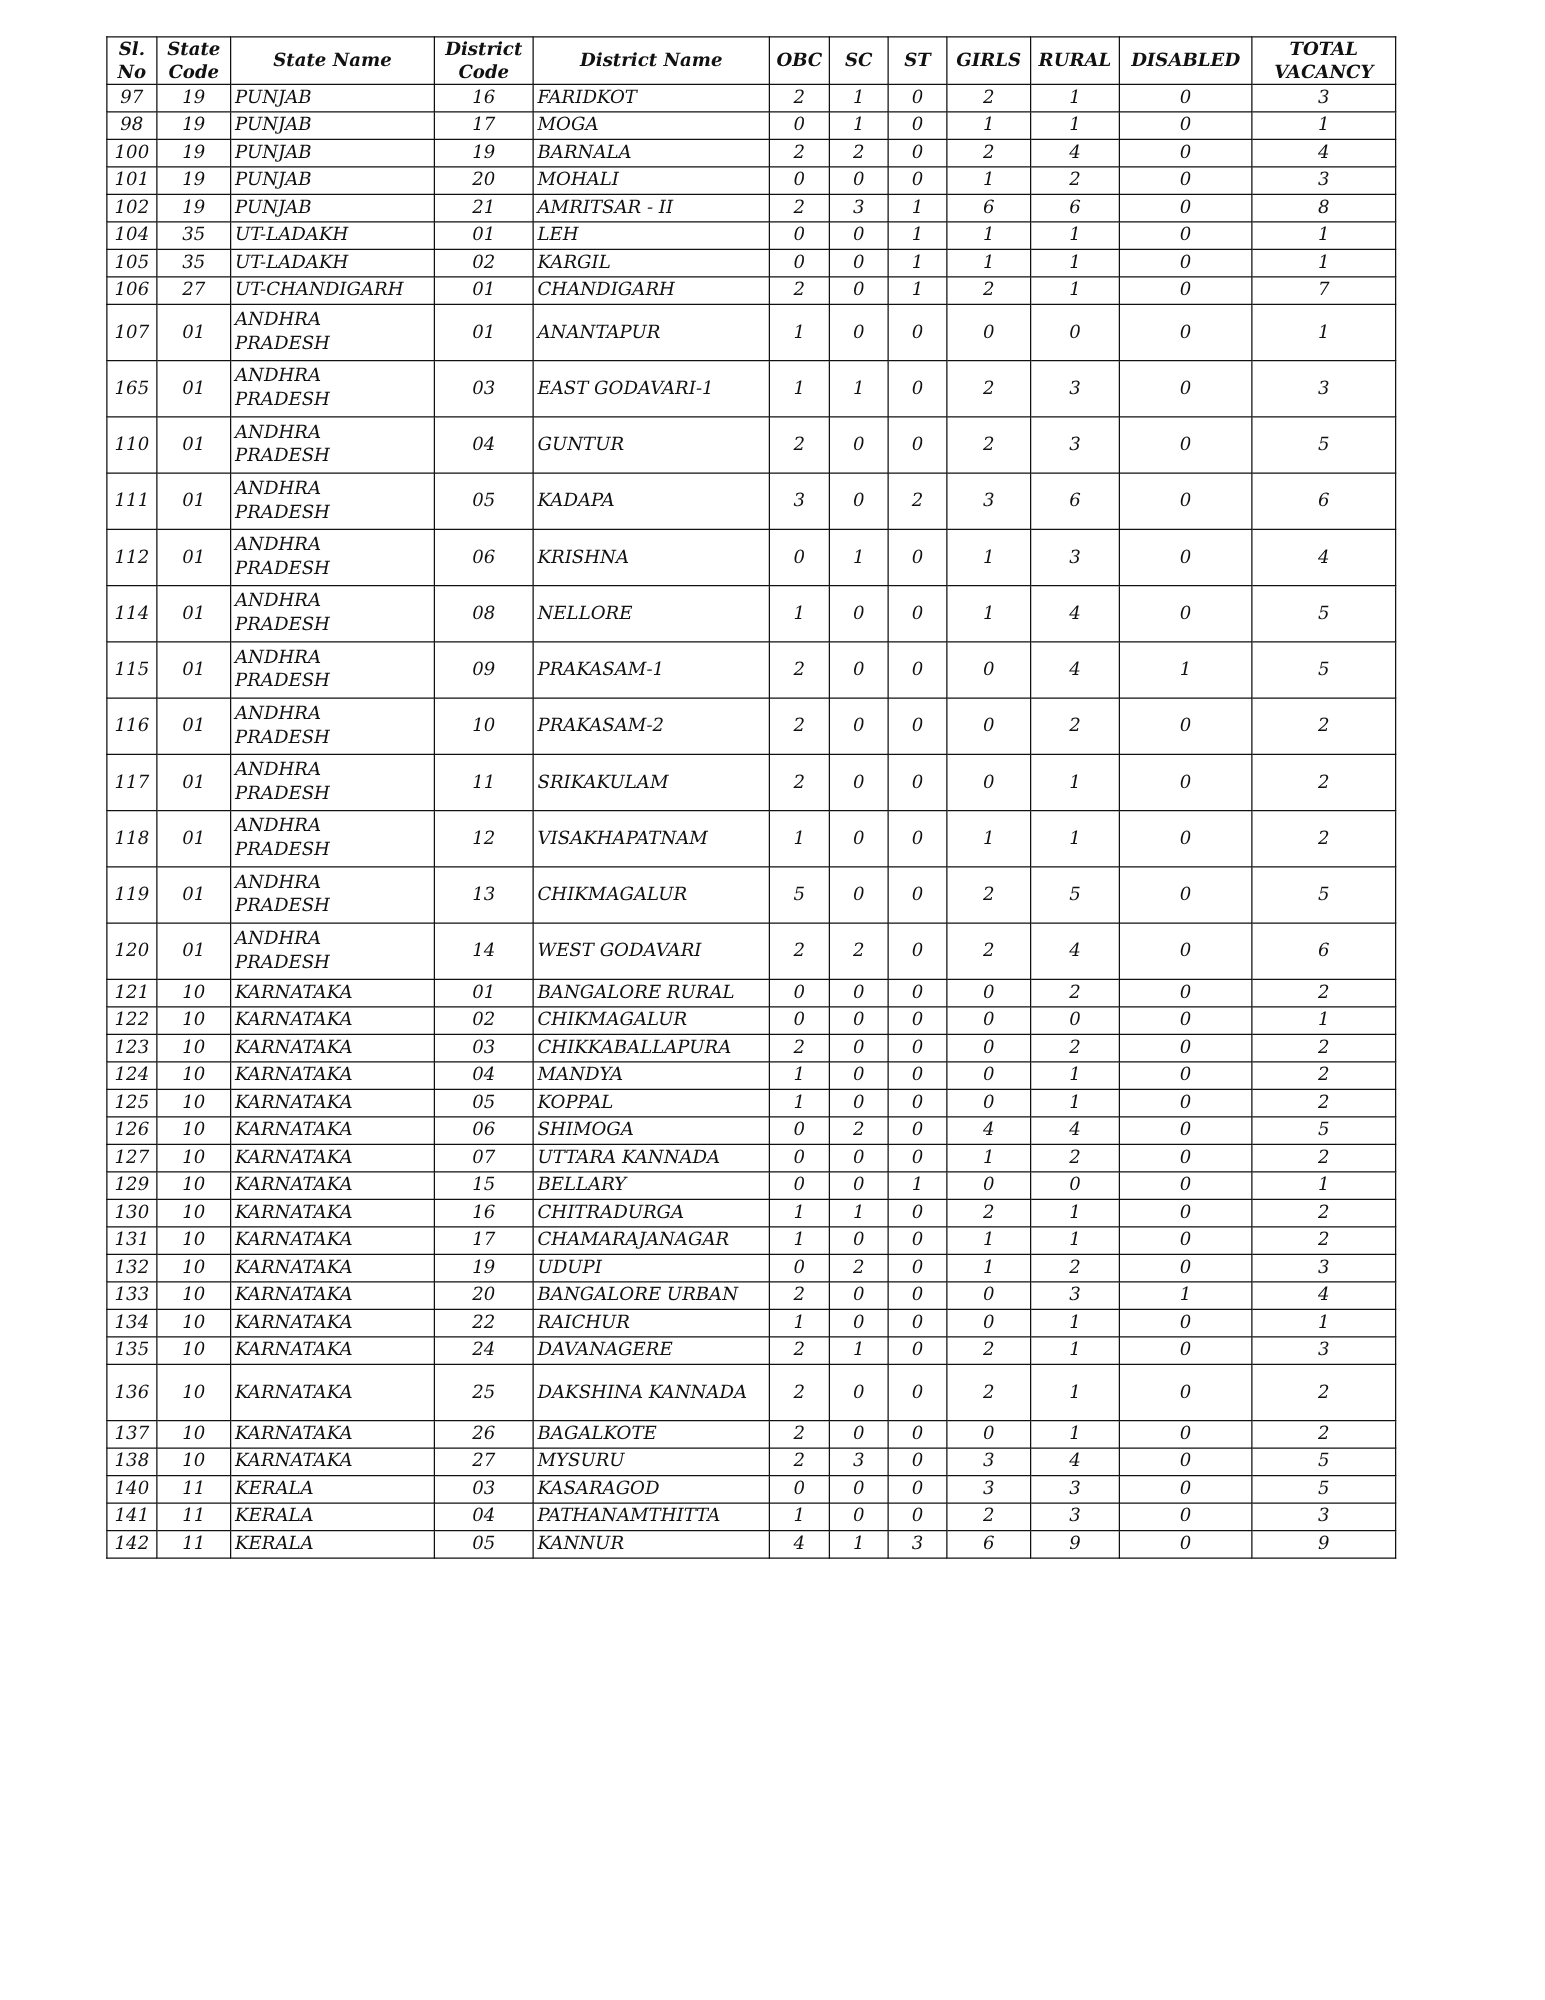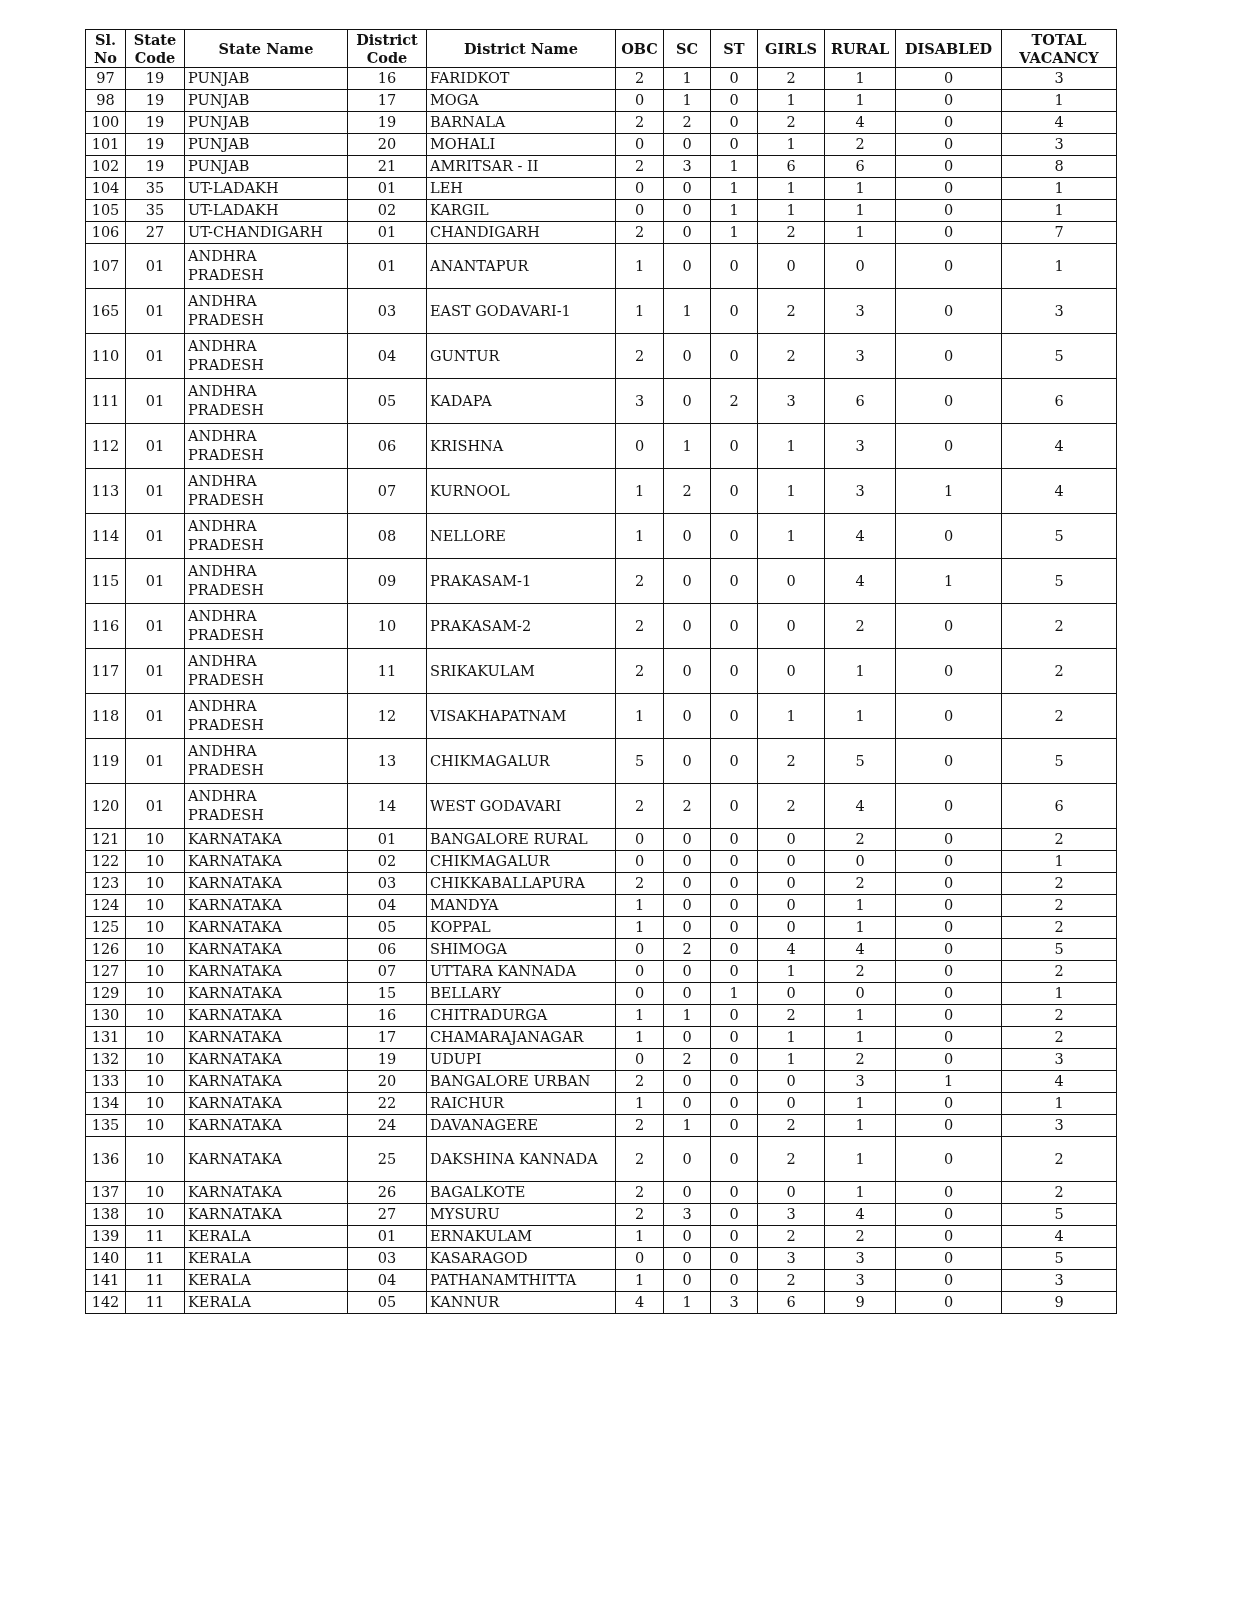--- a/index.html
+++ b/index.html
@@ -1,17 +1,17 @@
 <!DOCTYPE html>
 <html><head>
 <meta charset="utf-8">
 <style>
   html, body { margin: 0; padding: 0; background: #ffffff; }
   body { width: 1236px; height: 1600px; position: relative; font-family: "DejaVu Serif", "Liberation Serif", serif; color: #111; }
-  .page { position: absolute; left: 85px; top: 29px; }
+  .page { position: absolute; left: 85px; top: 29px; font-style: italic; }
   table { border-collapse: collapse; table-layout: fixed; width: 1031px; }
   th, td { border: 1.5px solid #111; padding: 0 3px; font-size: 14.5px; line-height: 19px; }
   th { font-weight: bold; text-align: center; height: 37px; font-size: 14.5px; line-height: 18px; }
   td { height: 21px; text-align: center; }
   td.left { text-align: left; }
   tr.tall td { height: 44px; }
 </style>
 </head>
 <body>
 
@@ -224,34 +224,20 @@
           <td class="left">KRISHNA</td>
           <td>0</td>
           <td>1</td>
           <td>0</td>
           <td>1</td>
           <td>3</td>
           <td>0</td>
           <td>4</td>
         </tr>
         <tr class="tall">
-          <td>113</td>
-          <td>01</td>
-          <td class="left" style="white-space: normal; word-spacing: 200px; overflow: hidden;">ANDHRA PRADESH</td>
-          <td>07</td>
-          <td class="left">KURNOOL</td>
-          <td>1</td>
-          <td>2</td>
-          <td>0</td>
-          <td>1</td>
-          <td>3</td>
-          <td>1</td>
-          <td>4</td>
-        </tr>
-        <tr class="tall">
           <td>114</td>
           <td>01</td>
           <td class="left" style="white-space: normal; word-spacing: 200px; overflow: hidden;">ANDHRA PRADESH</td>
           <td>08</td>
           <td class="left">NELLORE</td>
           <td>1</td>
           <td>0</td>
           <td>0</td>
           <td>1</td>
           <td>4</td>
@@ -572,34 +558,20 @@
           <td class="left">KARNATAKA</td>
           <td>27</td>
           <td class="left">MYSURU</td>
           <td>2</td>
           <td>3</td>
           <td>0</td>
           <td>3</td>
           <td>4</td>
           <td>0</td>
           <td>5</td>
-        </tr>
-        <tr>
-          <td>139</td>
-          <td>11</td>
-          <td class="left">KERALA</td>
-          <td>01</td>
-          <td class="left">ERNAKULAM</td>
-          <td>1</td>
-          <td>0</td>
-          <td>0</td>
-          <td>2</td>
-          <td>2</td>
-          <td>0</td>
-          <td>4</td>
         </tr>
         <tr>
           <td>140</td>
           <td>11</td>
           <td class="left">KERALA</td>
           <td>03</td>
           <td class="left">KASARAGOD</td>
           <td>0</td>
           <td>0</td>
           <td>0</td>

